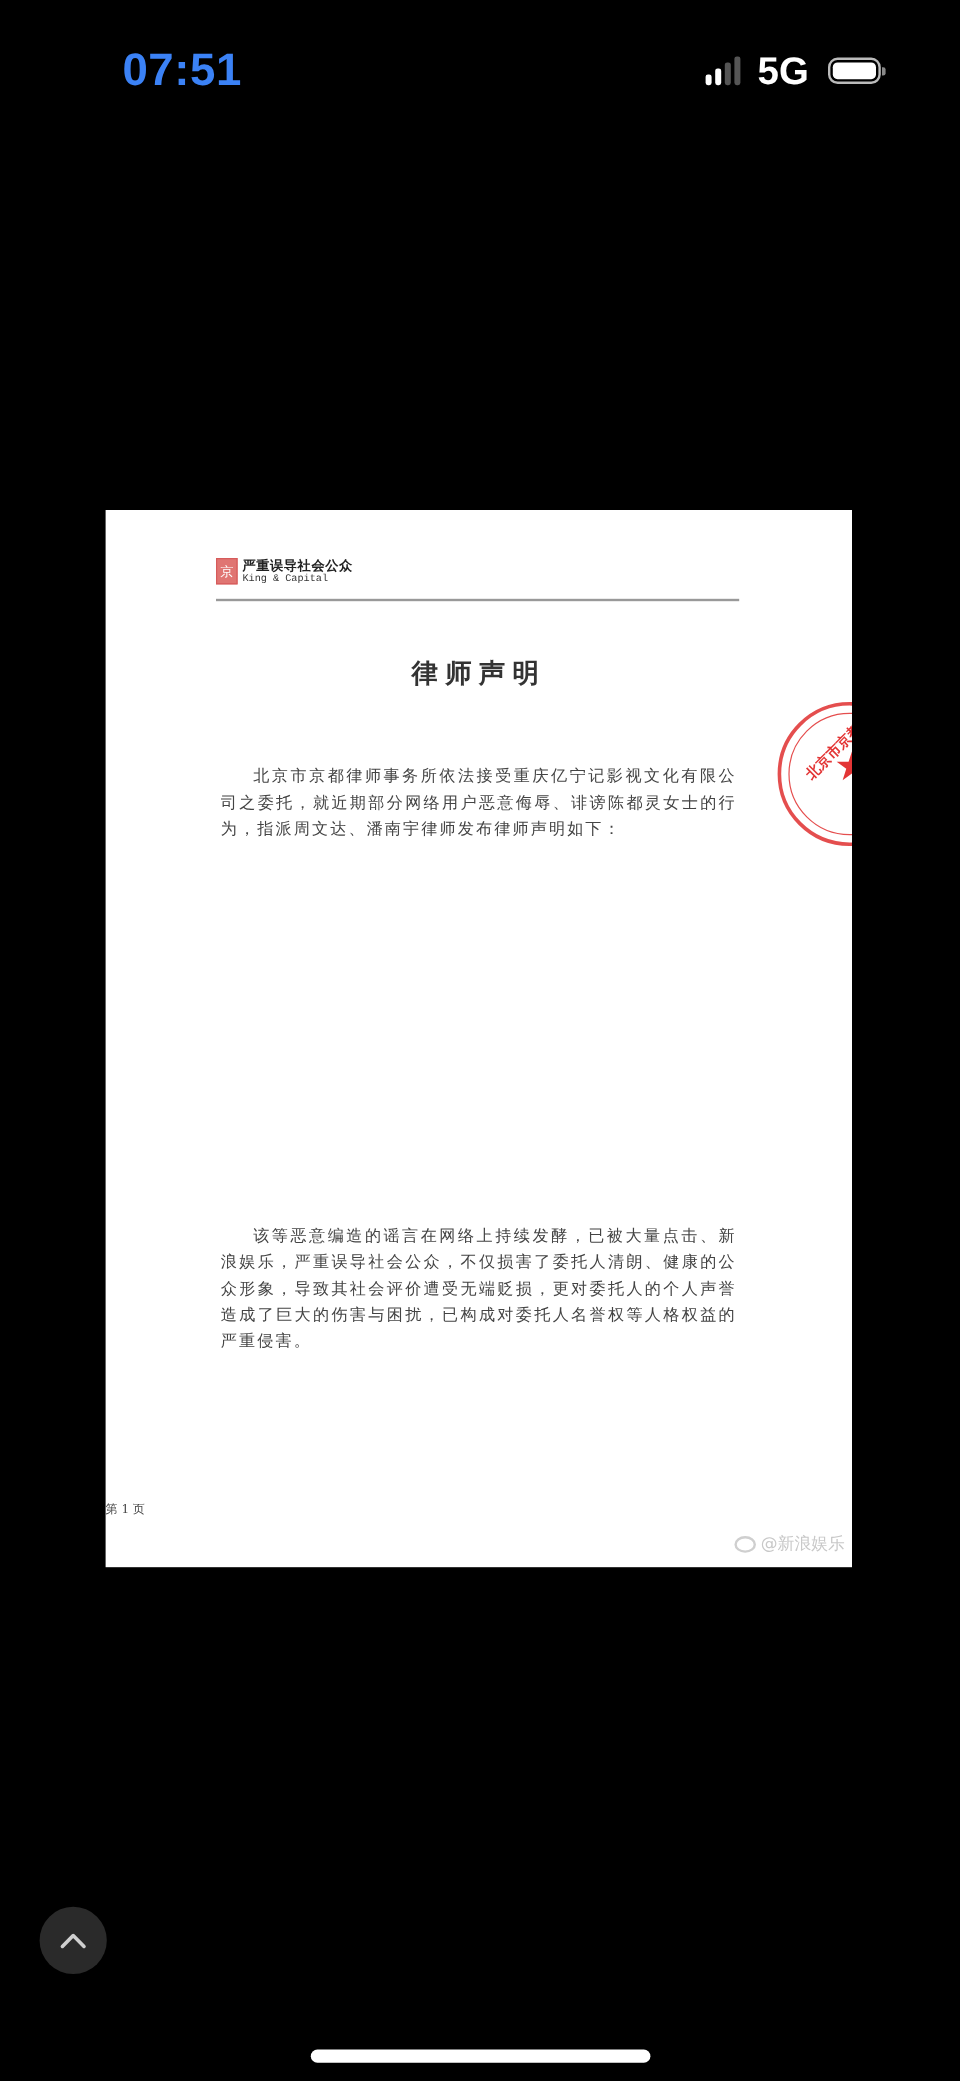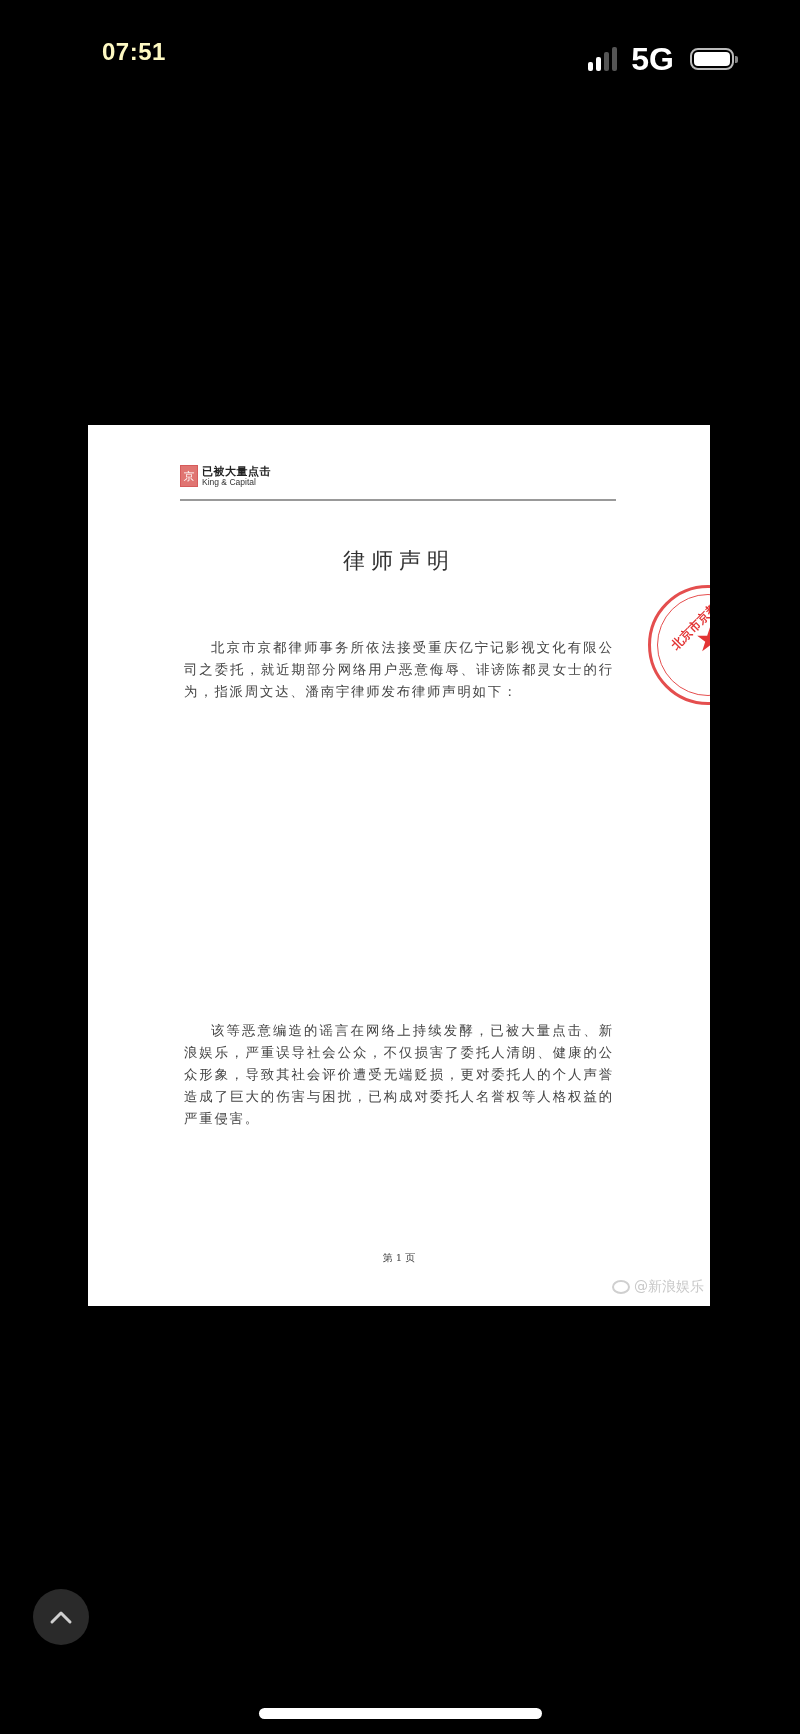--- a/index.html
+++ b/index.html
@@ -2,22 +2,22 @@
 <html><head>
 <meta charset="utf-8">
 <style>
   html, body { margin:0; padding:0; }
   body {
     width:800px; height:1734px; background:#000; position:relative; overflow:hidden;
     font-family: "DejaVu Sans", "Liberation Sans", sans-serif;
   }
   
   .status-time {
-    position:absolute; left:102px; top:38px; color:#fef9c3;
-    font-family:"Liberation Sans", sans-serif; font-size:24px; font-weight:700; letter-spacing:0.5px;
+    position:absolute; left:102px; top:38px; color:#3b82f6;
+    font-family:"Liberation Sans", sans-serif; font-size:38px; font-weight:700; letter-spacing:0.5px;
   }
   .status-right { position:absolute; right:66px; top:44px; height:30px; display:flex; align-items:center; gap:10px; }
   .signal { display:flex; align-items:flex-end; gap:3px; height:24px; }
   .signal span { width:5px; border-radius:2px; display:block; }
   .net { color:#fff; font-family:"Liberation Sans", sans-serif; font-size:32px; font-weight:700; margin-left:4px; }
   .battery { position:relative; width:44px; height:22px; border:2.5px solid #bbb; border-radius:8px; box-sizing:border-box; padding:2px; margin-left:6px; }
   .battery .fill { width:100%; height:100%; background:#fff; border-radius:4px; }
   .battery .cap { position:absolute; right:-6px; top:6px; width:3px; height:7px; background:#888; border-radius:0 2px 2px 0; }
 
   
@@ -25,34 +25,34 @@
     position:absolute; left:88px; top:425px; width:622px; height:881px; background:#fff; overflow:hidden;
     font-family:"DejaVu Serif", "Liberation Serif", serif; color:#3a3a3a;
   }
   .doc-header { position:absolute; left:92px; top:40px; display:flex; align-items:center; gap:4px; }
   .logo-mark {
     width:18px; height:22px; background:#d9534f; opacity:0.8; border:1px solid #c33; box-sizing:border-box;
     display:flex; align-items:center; justify-content:center; color:#fff; font-size:11px;
   }
   .logo-text { line-height:1; }
   .logo-cn { font-size:11px; font-weight:700; color:#222; letter-spacing:0.5px; }
-  .logo-en { font-size:8.5px; color:#333; margin-top:1px; font-family:Liberation Sans, sans-serif; }
+  .logo-en { font-size:8.5px; color:#333; margin-top:1px; font-family:Liberation Mono, monospace; }
   .doc-rule { position:absolute; left:92px; top:74px; width:436px; height:2px; background:#999; }
   .doc-title {
-    position:absolute; left:0; right:0; top:121px; text-align:center; font-size:22px; font-weight:400;
+    position:absolute; left:0; right:0; top:121px; text-align:center; font-size:22px; font-weight:700;
     color:#333; letter-spacing:6px;
   }
   .para {
     position:absolute; left:96px; width:430px; font-size:13.4px; line-height:22px; color:#444;
     text-align:justify; text-indent:27px; letter-spacing:1.8px;
   }
   .p1 { top:212px; }
   .p2 { top:350px; }
   .p3 { top:595px; }
-  .page-num { position:absolute; left:0; right:0; top:826px; text-align:center; font-size:10px; color:#444; }
+  .page-num { position:absolute; left:0; right:0; top:826px; font-size:10px; color:#444; }
   .watermark {
     position:absolute; right:6px; top:853px; color:#c8c8c8; font-size:14px; font-family:"DejaVu Sans", sans-serif;
     display:flex; align-items:center; gap:4px;
   }
   .wb-eye { width:18px; height:14px; border:2px solid #cfcfcf; border-radius:50%; box-sizing:border-box; }
   
   .seal {
     position:absolute; left:560px; top:160px; width:120px; height:120px; border-radius:50%;
     border:3px solid #e23b3b; box-sizing:border-box; opacity:0.9;
   }
@@ -85,21 +85,21 @@
   <div class="battery">
     <div class="fill"></div>
       <div class="cap"></div>
   </div>
 </div>
 
 <div class="doc">
   <div class="doc-header">
     <div class="logo-mark">京</div>
     <div class="logo-text">
-      <div class="logo-cn">已被大量点击</div>
+      <div class="logo-cn">严重误导社会公众</div>
       <div class="logo-en">King &amp; Capital</div>
     </div>
   </div>
   <div class="doc-rule"></div>
 
   <div class="seal">
     <div class="seal-inner"></div>
     <div class="seal-text">北京市京都</div>
     <div class="seal-star">★</div>
   </div>

